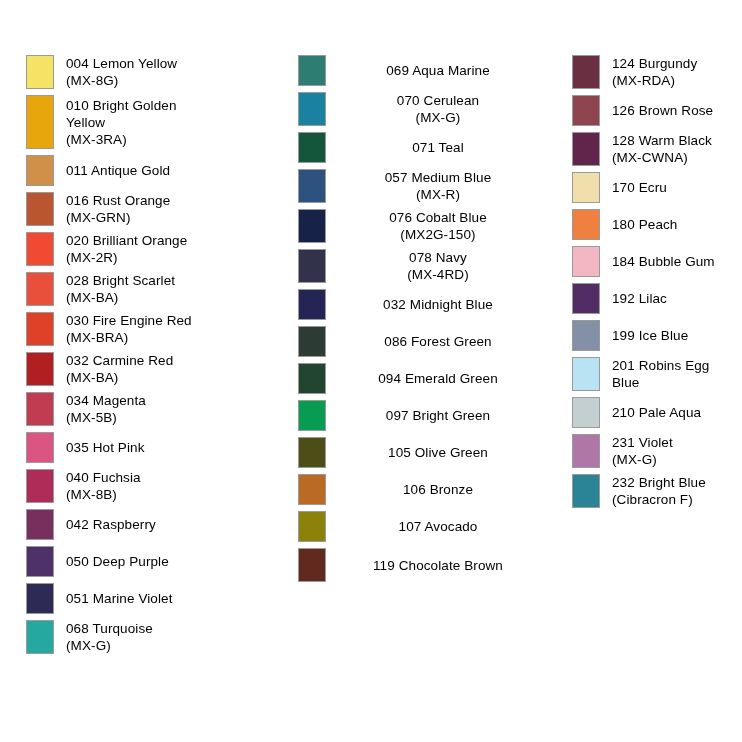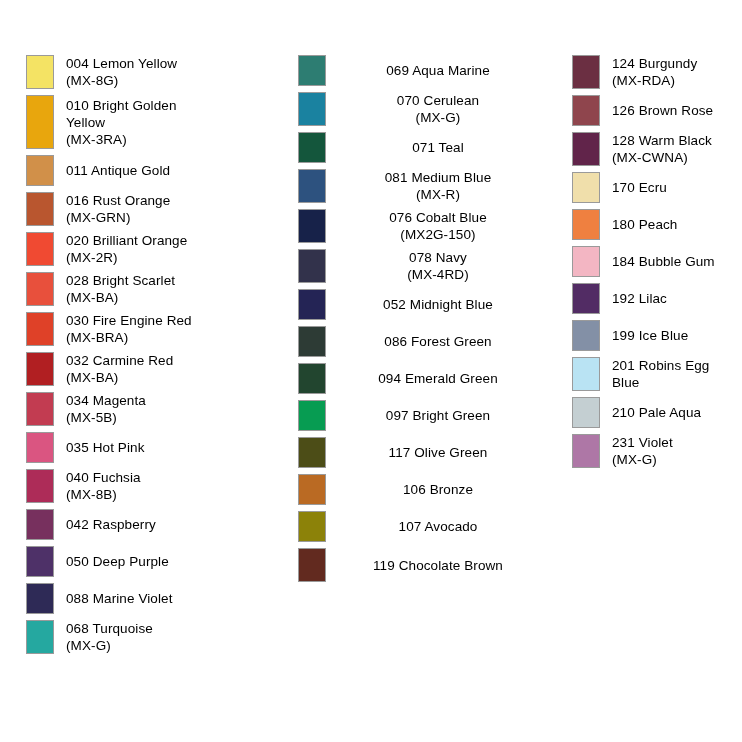--- a/index.html
+++ b/index.html
@@ -141,21 +141,21 @@
       </div>
       <div class="swatch-row">
         <div class="swatch" style="background: rgb(78, 49, 104); height: 31px;"></div>
         <div class="swatch-label">
           <div class="line">050 Deep Purple</div>
         </div>
       </div>
       <div class="swatch-row">
         <div class="swatch" style="background: rgb(46, 42, 86); height: 31px;"></div>
         <div class="swatch-label">
-          <div class="line">088 Marine Violet</div>
+          <div class="line">051 Marine Violet</div>
         </div>
       </div>
       <div class="swatch-row">
         <div class="swatch" style="background: rgb(37, 168, 160); height: 34px;"></div>
         <div class="swatch-label">
           <div class="line">068 Turquoise</div>
           <div class="line">(MX-G)</div>
         </div>
       </div>
     </div>
@@ -175,42 +175,42 @@
       </div>
       <div class="swatch-row">
         <div class="swatch" style="background: rgb(20, 86, 60); height: 31px;"></div>
         <div class="swatch-label">
           <div class="line">071 Teal</div>
         </div>
       </div>
       <div class="swatch-row">
         <div class="swatch" style="background: rgb(45, 82, 127); height: 34px;"></div>
         <div class="swatch-label">
-          <div class="line">081 Medium Blue</div>
+          <div class="line">057 Medium Blue</div>
           <div class="line">(MX-R)</div>
         </div>
       </div>
       <div class="swatch-row">
         <div class="swatch" style="background: rgb(23, 34, 73); height: 34px;"></div>
         <div class="swatch-label">
           <div class="line">076 Cobalt Blue</div>
           <div class="line">(MX2G-150)</div>
         </div>
       </div>
       <div class="swatch-row">
         <div class="swatch" style="background: rgb(50, 50, 75); height: 34px;"></div>
         <div class="swatch-label">
           <div class="line">078 Navy</div>
           <div class="line">(MX-4RD)</div>
         </div>
       </div>
       <div class="swatch-row">
         <div class="swatch" style="background: rgb(36, 36, 85); height: 31px;"></div>
         <div class="swatch-label">
-          <div class="line">052 Midnight Blue</div>
+          <div class="line">032 Midnight Blue</div>
         </div>
       </div>
       <div class="swatch-row">
         <div class="swatch" style="background: rgb(45, 59, 53); height: 31px;"></div>
         <div class="swatch-label">
           <div class="line">086 Forest Green</div>
         </div>
       </div>
       <div class="swatch-row">
         <div class="swatch" style="background: rgb(34, 69, 47); height: 31px;"></div>
@@ -220,21 +220,21 @@
       </div>
       <div class="swatch-row">
         <div class="swatch" style="background: rgb(7, 156, 82); height: 31px;"></div>
         <div class="swatch-label">
           <div class="line">097 Bright Green</div>
         </div>
       </div>
       <div class="swatch-row">
         <div class="swatch" style="background: rgb(76, 77, 23); height: 31px;"></div>
         <div class="swatch-label">
-          <div class="line">117 Olive Green</div>
+          <div class="line">105 Olive Green</div>
         </div>
       </div>
       <div class="swatch-row">
         <div class="swatch" style="background: rgb(186, 106, 35); height: 31px;"></div>
         <div class="swatch-label">
           <div class="line">106 Bronze</div>
         </div>
       </div>
       <div class="swatch-row">
         <div class="swatch" style="background: rgb(140, 130, 9); height: 31px;"></div>
@@ -311,16 +311,23 @@
         <div class="swatch" style="background: rgb(196, 207, 210); height: 31px;"></div>
         <div class="swatch-label">
           <div class="line">210 Pale Aqua</div>
         </div>
       </div>
       <div class="swatch-row">
         <div class="swatch" style="background: rgb(174, 119, 166); height: 34px;"></div>
         <div class="swatch-label">
           <div class="line">231 Violet</div>
           <div class="line">(MX-G)</div>
+        </div>
+      </div>
+      <div class="swatch-row">
+        <div class="swatch" style="background: rgb(42, 132, 150); height: 34px;"></div>
+        <div class="swatch-label">
+          <div class="line">232 Bright Blue</div>
+          <div class="line">(Cibracron F)</div>
         </div>
       </div>
     </div>
 </div>
 
 </body></html>

